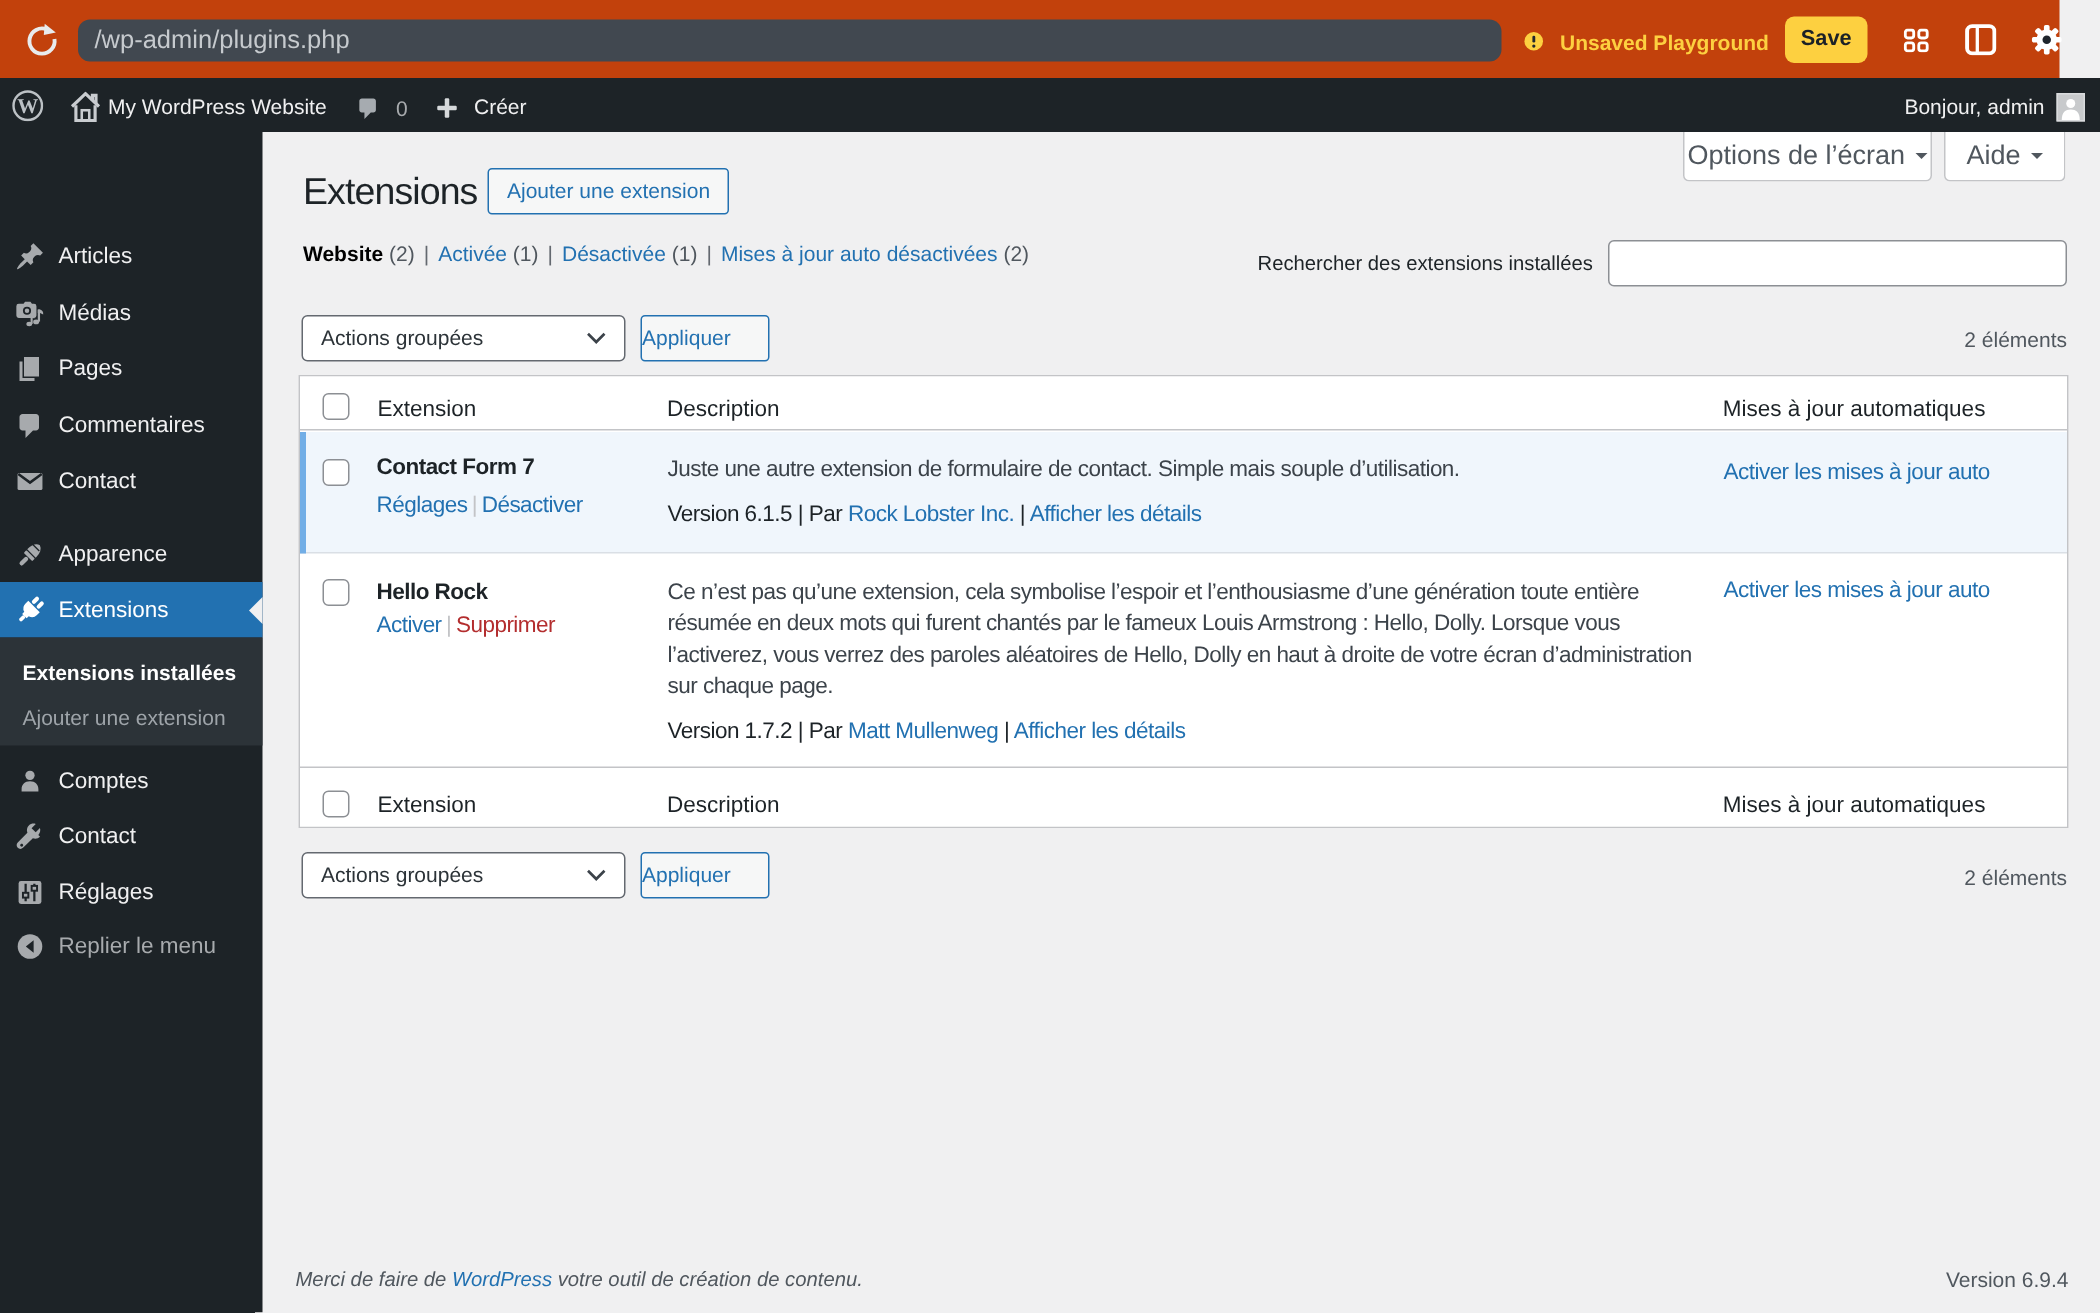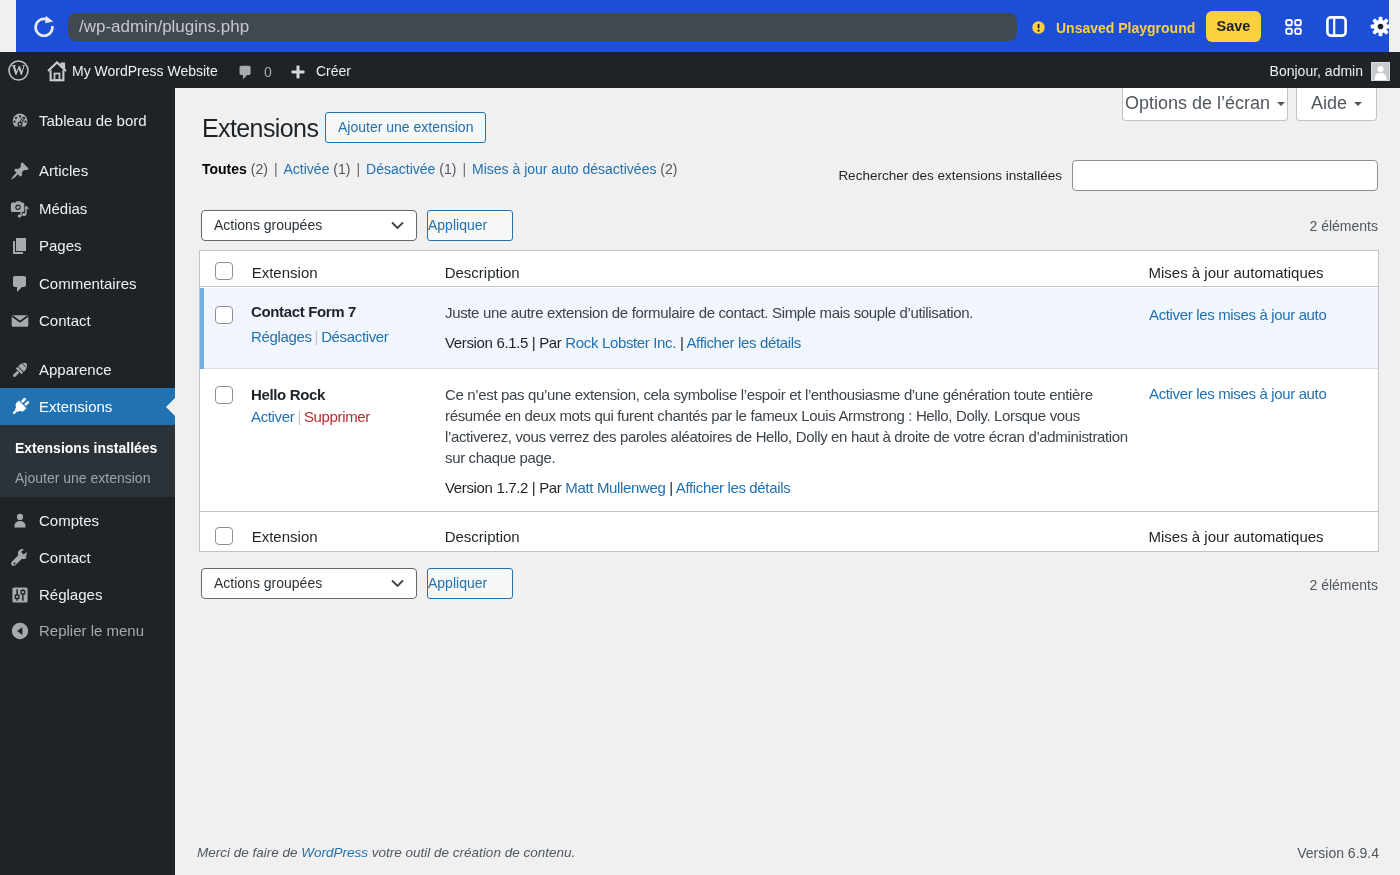--- a/index.html
+++ b/index.html
@@ -1,19 +1,19 @@
 <!DOCTYPE html>
 <html><head><meta charset="utf-8">
 <style>
 *{margin:0;padding:0;box-sizing:border-box}
 html,body{width:1400px;height:875px;overflow:hidden}
 body{font-family:"Liberation Sans",sans-serif;position:relative;background:#f0f0f1;-webkit-font-smoothing:antialiased}
 .abs{position:absolute}
 a{text-decoration:none}
-#topbar{position:absolute;left:16px;top:0;width:1373px;height:52px;background:#1d4ed8}
+#topbar{position:absolute;left:0;top:0;width:1373px;height:52px;background:#c2410c}
 #adminbar{position:absolute;left:0;top:52px;width:1400px;height:36px;background:#1d2327;color:#f0f0f1;font-size:14px}
 #sidebar{position:absolute;left:0;top:88px;width:175px;height:787px;background:#1d2327}
 .urlpill{position:absolute;left:52px;top:13px;width:949px;height:28px;background:#414850;border-radius:8px;color:#c6cace;font-size:17px;line-height:27px;padding-left:11px}
 .ywarn{color:#fdd040;font-weight:bold;font-size:14px}
 .savebtn{position:absolute;left:1190px;top:11px;width:55px;height:31px;background:#fdd040;border-radius:6px;color:#1b2127;font-weight:bold;font-size:14.5px;text-align:center;line-height:31px}
 .mitem{position:absolute;left:0;width:175px;height:37px;line-height:37px;color:#f0f0f1;font-size:15px}
 .mitem .lbl{position:absolute;left:39px;top:0}
 .micon{position:absolute;left:10px;top:8.5px;width:20px;height:20px}
 .mactive{background:#2271b1;color:#fff}
 .marrow{position:absolute;left:157px;top:309.5px;width:0;height:0;border:9px solid transparent;border-right-color:#f0f0f1}
@@ -108,37 +108,20 @@
   <div class="abs" style="right:37px;top:11px">Bonjour, admin</div>
   <div class="abs" style="right:10px;top:10px;width:19px;height:19px;background:#c8cacc;border:1px solid #d9dbdd">
     <svg width="17" height="17" viewBox="0 0 17 17">
       <circle cx="8.5" cy="6" r="3" fill="#fff"></circle>
       <path d="M2.5 17 C2.5 11.8 5 10 8.5 10 C12 10 14.5 11.8 14.5 17 Z" fill="#fff"></path>
     </svg>
   </div>
 </div>
 
 <div id="sidebar">
-  <div class="mitem" style="top:14px">
-    <svg class="micon" viewBox="0 0 20 20">
-      <path fill="#a7aaad" d="M10 2.6 a7.4 7.4 0 0 1 7.4 7.4 c0 2.15-.92 4.1-2.4 5.47 H5 A7.38 7.38 0 0 1 2.6 10 A7.4 7.4 0 0 1 10 2.6 Z"></path>
-      <g fill="#1d2327">
-        <circle cx="10" cy="5.4" r="1.1"></circle>
-          <circle cx="6" cy="6.9" r="1.1"></circle>
-          <circle cx="14" cy="6.9" r="1.1"></circle>
-        <circle cx="4.5" cy="10.7" r="1.1"></circle>
-          <circle cx="15.5" cy="10.7" r="1.1"></circle>
-      </g>
-      <line x1="9.9" y1="13.2" x2="13.6" y2="6.8" stroke="#1d2327" stroke-width="3"></line>
-      <line x1="9.9" y1="13.2" x2="13.4" y2="7.1" stroke="#a7aaad" stroke-width="1.1"></line>
-      <circle cx="9.9" cy="13.2" r="2.5" fill="#1d2327"></circle>
-      <circle cx="9.9" cy="13.2" r="1.1" fill="#a7aaad"></circle>
-    </svg>
-    <span class="lbl">Tableau de bord</span>
-  </div>
   <div class="mitem" style="top:64px">
     <svg class="micon" viewBox="0 0 20 20">
         <path fill="#a7aaad" d="M10.44 3.02l1.82-1.82 6.36 6.35-1.83 1.82c-1.05-.68-2.48-.57-3.41.36l-.75.75c-.92.93-1.04 2.35-.35 3.41l-1.83 1.82-2.41-2.41-2.8 2.79c-.42.42-3.38 2.71-3.8 2.29s1.86-3.39 2.28-3.81l2.79-2.79L4.1 9.36l1.83-1.82c1.05.69 2.48.57 3.4-.36l.75-.75c.93-.92 1.05-2.35.36-3.41z"></path>
       </svg>
     <span class="lbl">Articles</span>
   </div>
   <div class="mitem" style="top:102px">
     <svg class="micon" viewBox="0 0 20 20">
       <path fill="#a7aaad" d="M2.5 3.5 h3.2 l1-1.3 h3.6 l1 1.3 h1.4 a1.6 1.6 0 0 1 1.6 1.6 v6.3 a1.6 1.6 0 0 1 -1.6 1.6 H2.5 a1.6 1.6 0 0 1 -1.6 -1.6 V5.1 a1.6 1.6 0 0 1 1.6 -1.6 Z"></path>
       <circle cx="8" cy="8.2" r="2.7" fill="#1d2327"></circle>
@@ -232,21 +215,21 @@
       <path d="M12.4 5.9 L7.2 10 L12.4 14.1 Z" fill="#1d2327"></path>
     </svg>
     <span class="lbl">Replier le menu</span>
   </div>
 </div>
 
 <div class="tab" style="left:1122px;width:166px">Options de l’écran<span class="tri"></span></div>
 <div class="tab" style="left:1296px;width:81px">Aide<span class="tri"></span></div>
 <h1>Extensions</h1>
 <a class="addbtn">Ajouter une extension</a>
-<div class="subsub"><b>Toutes</b> <span class="cnt">(2)</span><span class="sep">|</span><a>Activée <span class="cnt">(1)</span></a><span class="sep">|</span><a>Désactivée <span class="cnt">(1)</span></a><span class="sep">|</span><a>Mises à jour auto désactivées <span class="cnt">(2)</span></a></div>
+<div class="subsub"><b>Website</b> <span class="cnt">(2)</span><span class="sep">|</span><a>Activée <span class="cnt">(1)</span></a><span class="sep">|</span><a>Désactivée <span class="cnt">(1)</span></a><span class="sep">|</span><a>Mises à jour auto désactivées <span class="cnt">(2)</span></a></div>
 <div class="slabel" style="right:338px">Rechercher des extensions installées</div>
 <div class="sinput"></div>
 <div class="selbox" style="top:210px">Actions groupées
   <svg width="13" height="9" viewBox="0 0 13 9" fill="none" stroke="#3c434a" stroke-width="1.8">
       <path d="M1 1.5 L6.5 7 L12 1.5"></path>
     </svg>
 </div>
 <a class="applybtn" style="top:210px">Appliquer</a>
 <div class="nitems" style="top:218px">2 éléments</div>
 

